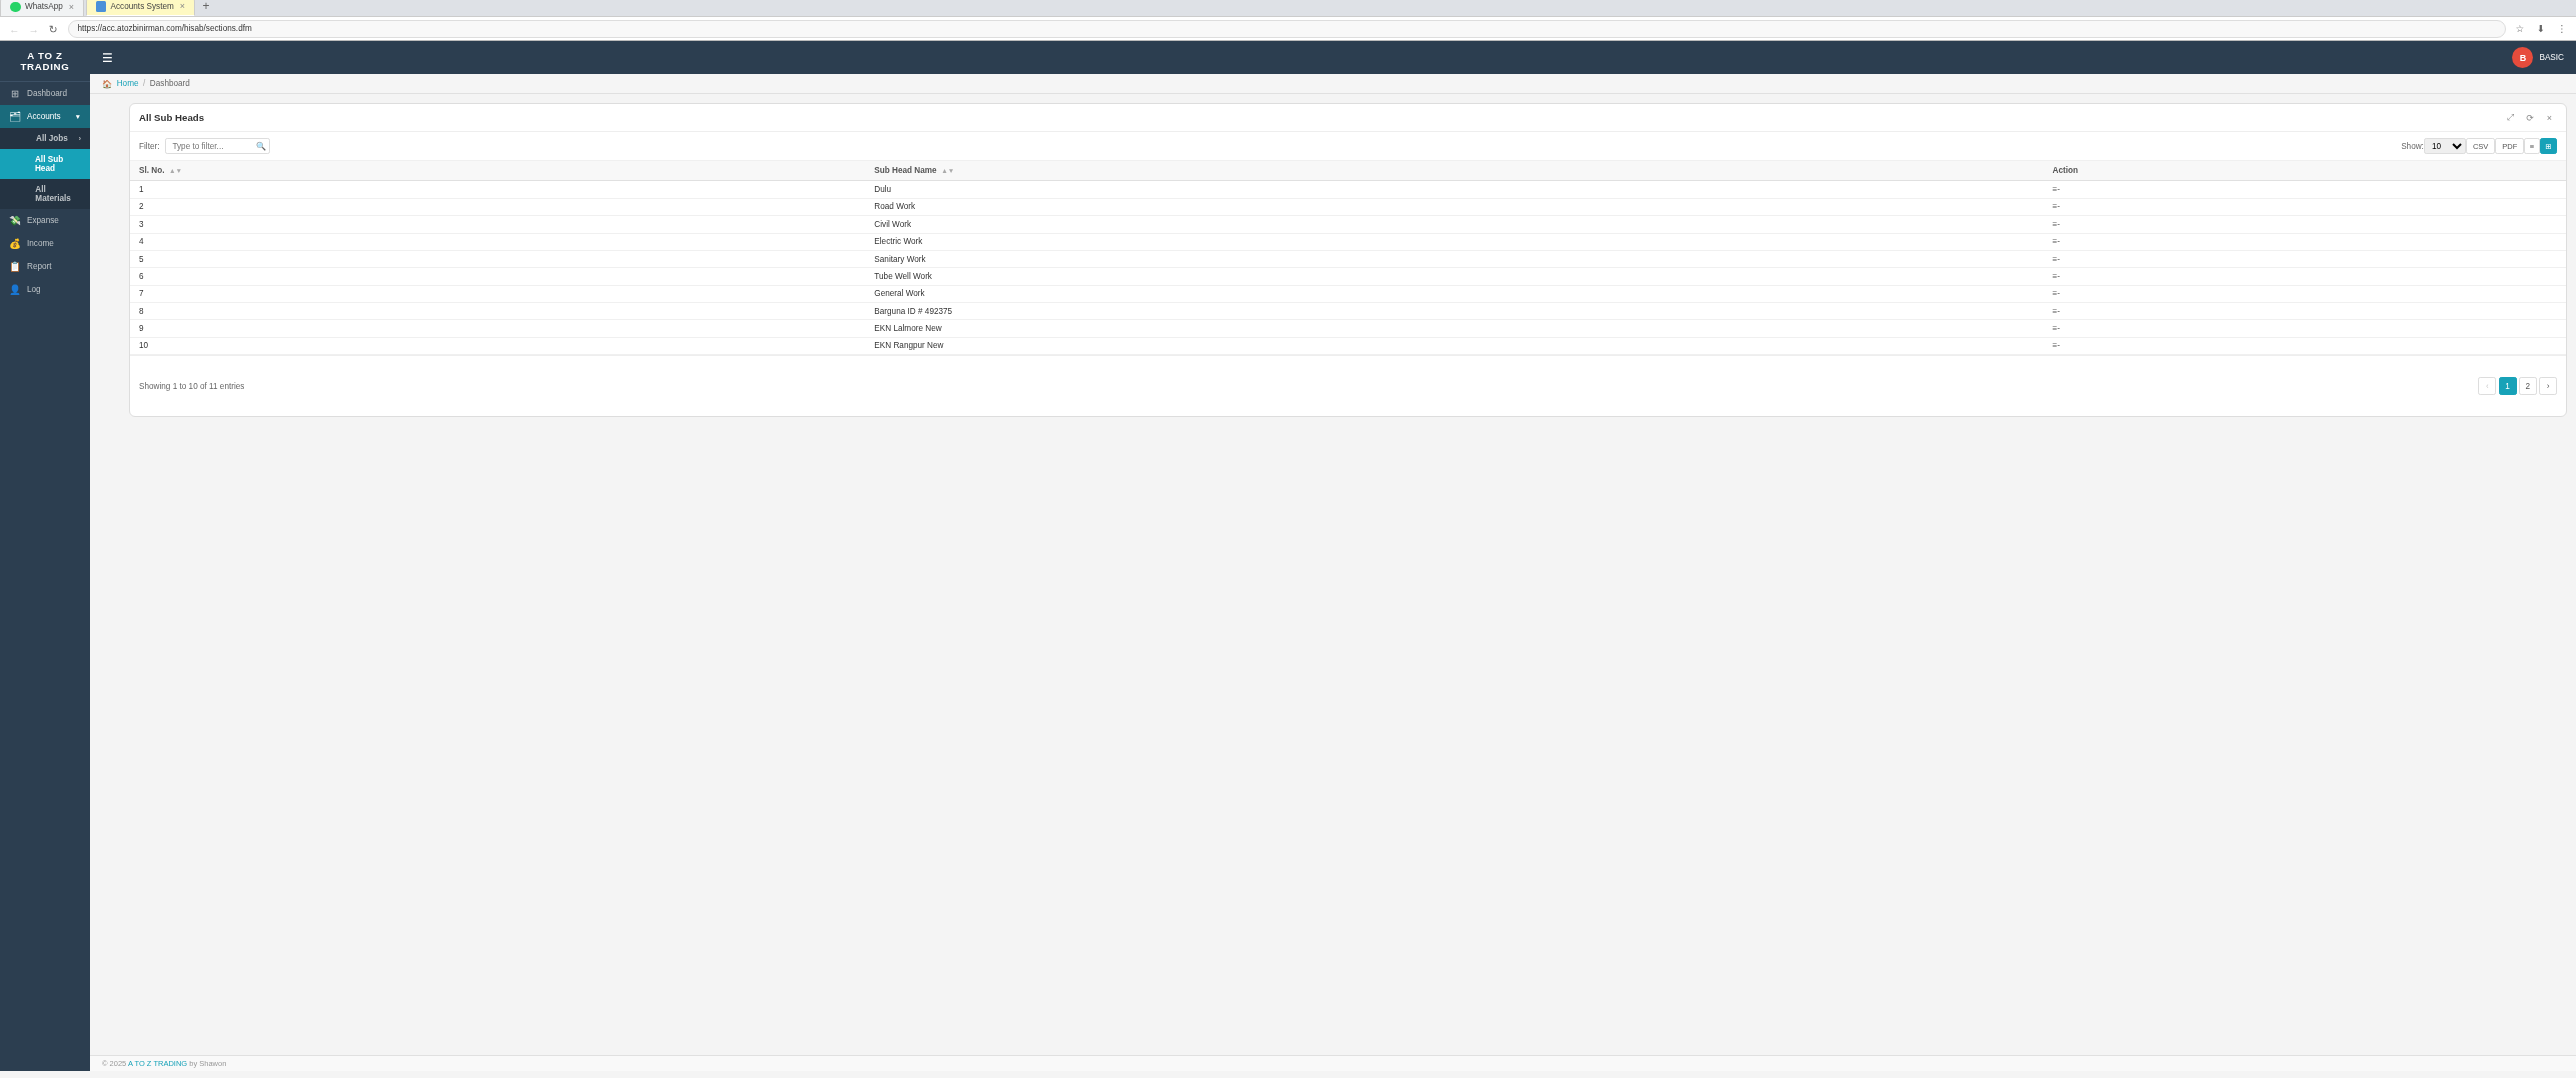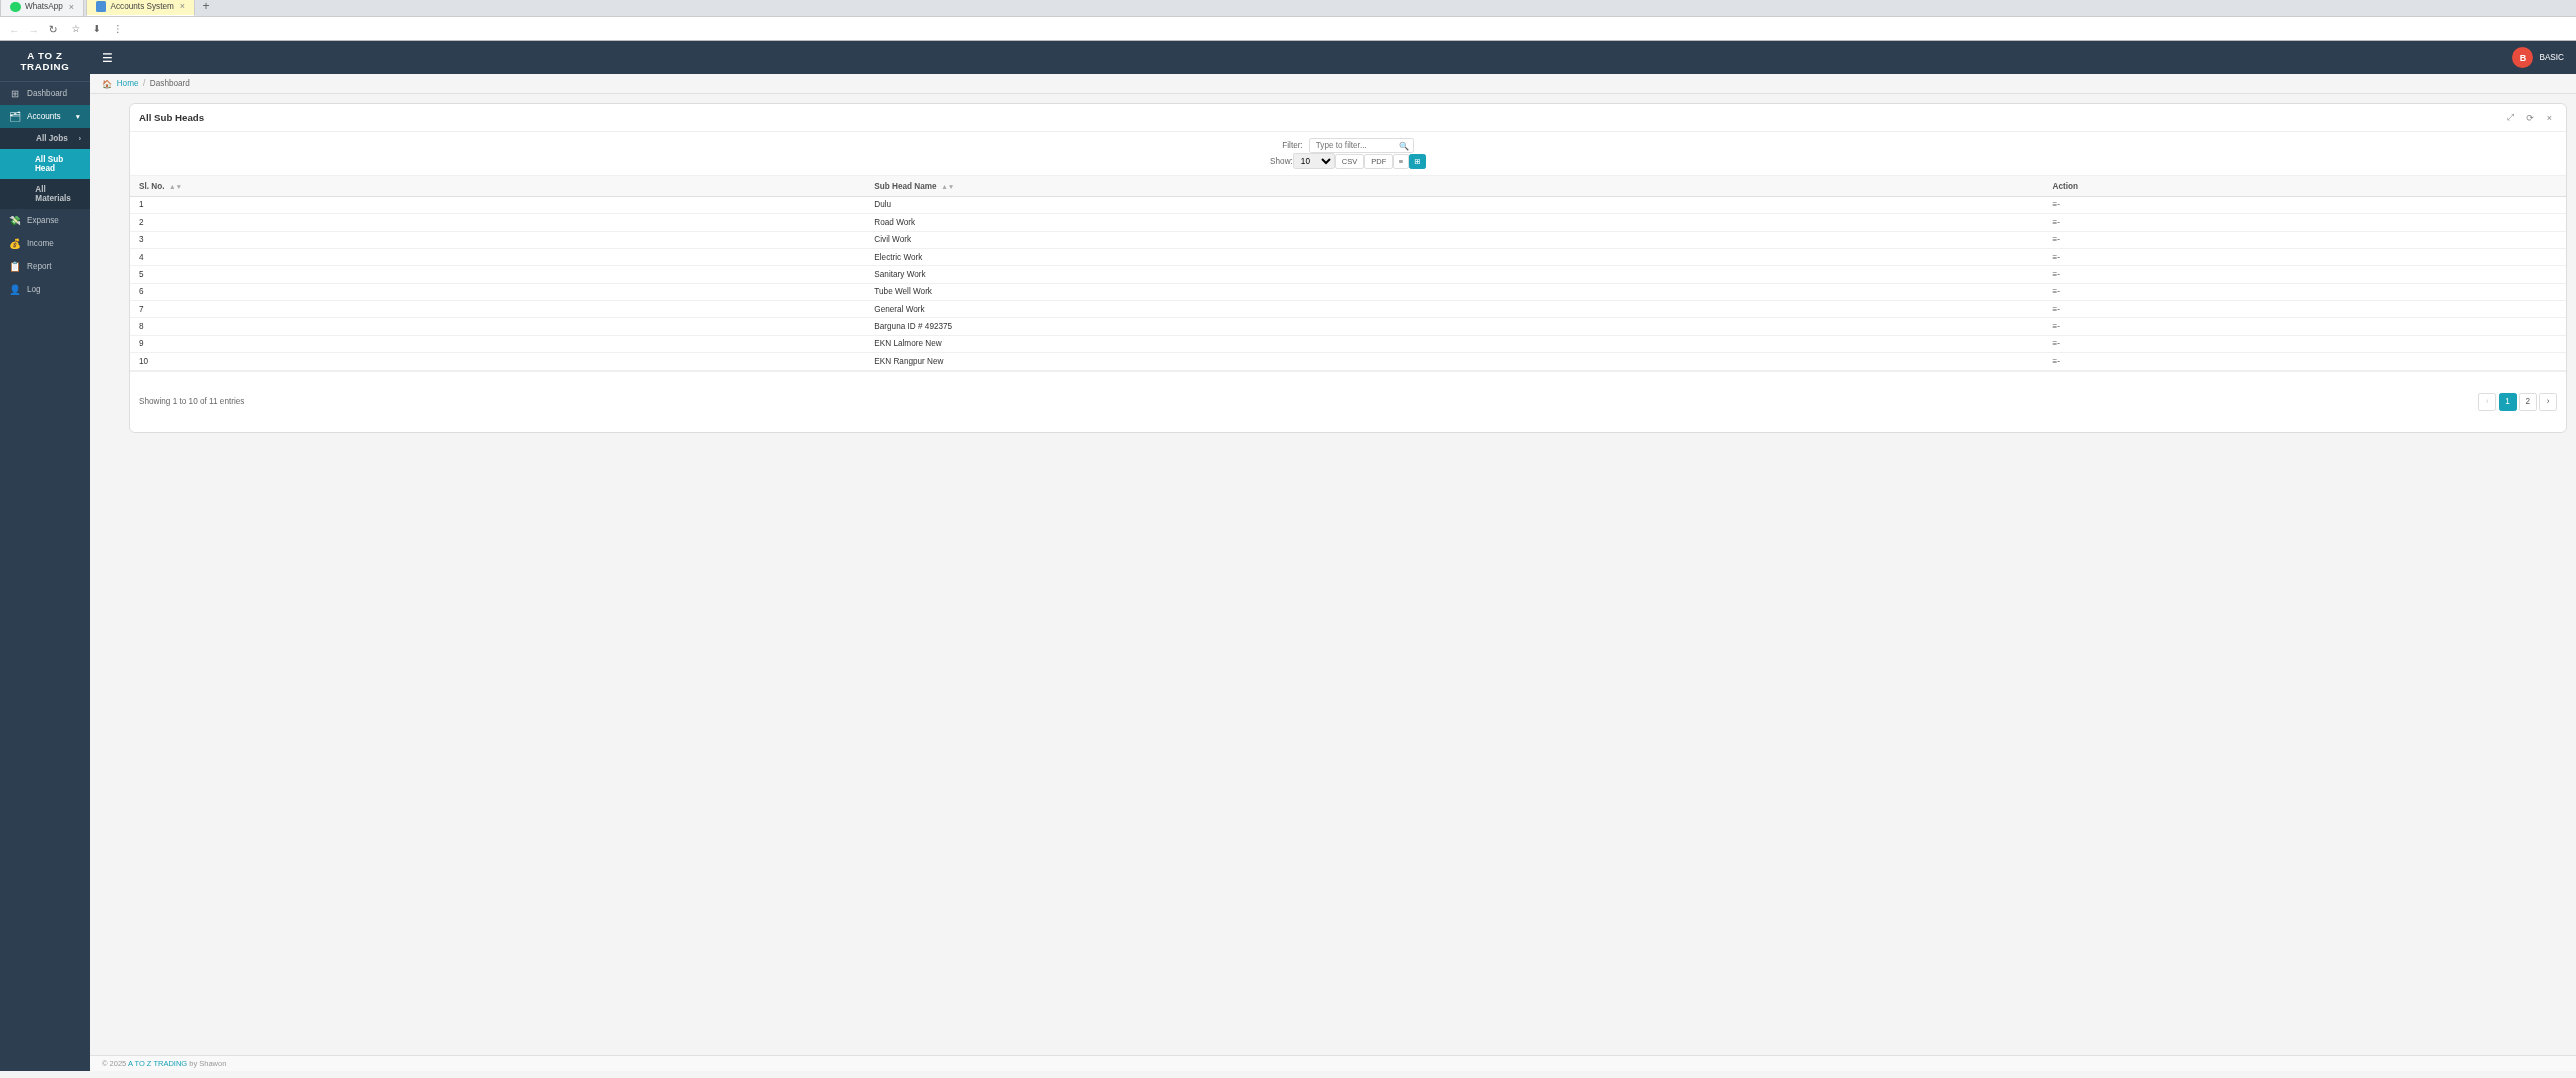--- a/index.html
+++ b/index.html
@@ -58,21 +58,21 @@
     .main-content { flex: 1; overflow: auto; padding: 9px; background: #f4f4f4; }
 
     
     .card { background: #fff; border: 0.7px solid #ddd; border-radius: 6px; margin-left: 30px; }
     .card-header { display: flex; align-items: center; justify-content: space-between; padding: 6px 9px; border-bottom: 0.7px solid #eee; }
     .card-title { font-size: 9.7px; font-weight: bold; color: #333; }
     .card-actions { display: flex; gap: 4.5px; align-items: center; }
     .card-action-btn { width: 15px; height: 15px; border: none; background: none; cursor: pointer; color: #888; font-size: 9px; display: flex; align-items: center; justify-content: center; }
 
     
-    .filter-row { display: flex; align-items: center; justify-content: space-between; padding: 6px 9px; border-bottom: 0.7px solid #f0f0f0; flex-direction: column; }
+    .filter-row { display: flex; align-items: center; justify-content: space-between; padding: 6px 9px; border-bottom: 0.7px solid #f0f0f0; }
     .filter-left { display: flex; align-items: center; gap: 6px; }
     .filter-label { font-size: 8.2px; color: #666; }
     .filter-input-wrap { position: relative; }
     .filter-input { border: 0.7px solid #ddd; border-radius: 2.2px; padding: 2.2px 16.5px 2.2px 6px; font-size: 8.2px; width: 105px; }
     .filter-search-icon { position: absolute; right: 3.7px; top: 50%; transform: translateY(-50%); color: #aaa; font-size: 8.2px; }
     .filter-right { display: flex; align-items: center; }
     .show-label { font-size: 8.2px; color: #666; }
     .show-select { border: 0.7px solid #ddd; border-radius: 2.2px; padding: 1.5px 3px; font-size: 8.2px; }
     .export-btn { padding: 2.2px 6px; font-size: 7.5px; border: 0.7px solid #ddd; background: #fff; cursor: pointer; border-radius: 2.2px; color: #555; }
     .view-btn { padding: 2.2px 4.5px; font-size: 7.5px; border: 0.7px solid #ddd; background: #fff; cursor: pointer; border-radius: 2.2px; color: #555; }
@@ -115,20 +115,21 @@
       <span class="tab-close">×</span>
     </div>
     <button class="new-tab">+</button>
   </div>
   <div class="address-bar-row">
     <div class="nav-btns">
       <button class="nav-btn disabled">←</button>
       <button class="nav-btn disabled">→</button>
       <button class="nav-btn">↻</button>
     </div>
+    <input class="address-input" type="text" value="https://acc.atozbinirman.com/hisab/sections.dfm" style="">
     <div class="browser-actions">
       <button class="browser-action-btn">☆</button>
       <button class="browser-action-btn">⬇</button>
       <button class="browser-action-btn">⋮</button>
     </div>
   </div>
 </div>
 
 <div class="app-layout">
 

